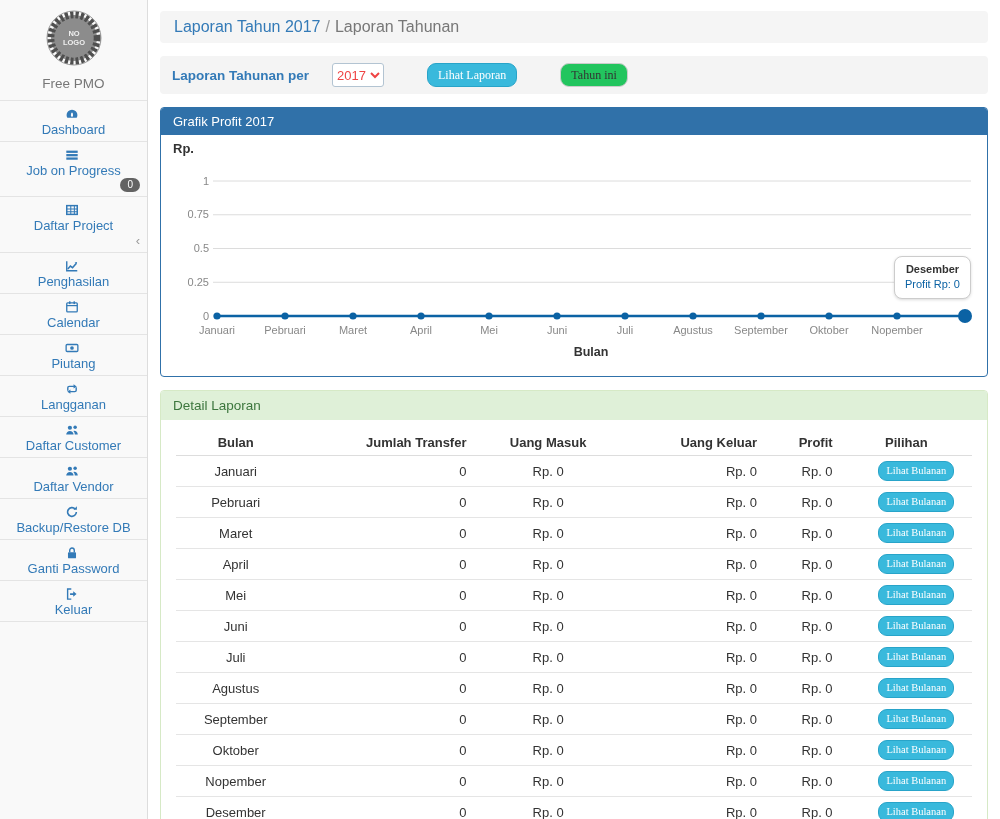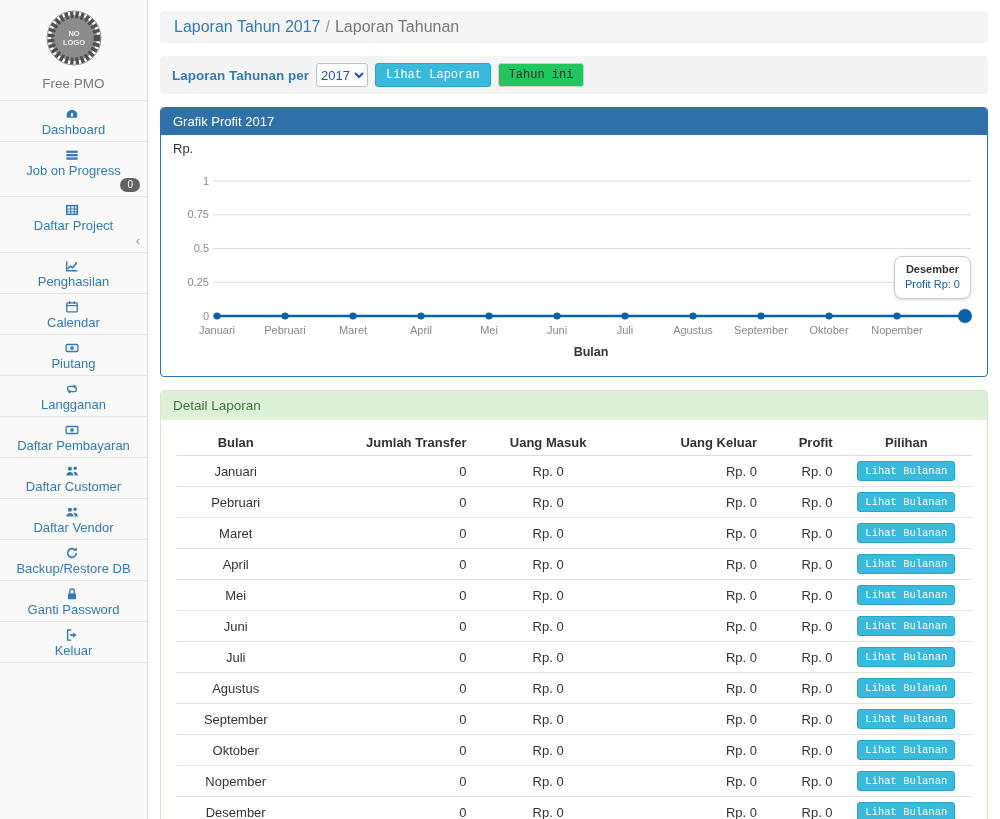--- a/index.html
+++ b/index.html
@@ -45,47 +45,47 @@
     background:#f5f5f5; border-radius:4px;
     padding:7px 14px; margin-bottom:13px; font-size:16px;
   }
   .crumb-link { color:#337ab7; text-decoration:none; cursor:pointer; }
   .crumb-sep { color:#999; margin:0 5px; }
   .crumb-current { color:#777; }
 
   .filter-bar {
     background:#f4f4f4; border-radius:4px;
     padding:7px 12px; margin-bottom:13px;
-    display:flex; align-items:center; gap:7px;
+    display:flex; align-items:center; gap:23px;
   }
   .filter-label { color:#337ab7; font-weight:bold; font-size:13.5px; }
   .year-select {
     height:24px; width:52px; border:1px solid #b3c4d2; border-radius:3px;
-    background:#fff; font-size:13px; font-family:"Liberation Sans",sans-serif; color:#1d4ed8;
-  }
-  .btn { border-radius:3px; font-size:12px; padding:4px 10px; cursor:pointer; line-height:14px; font-family:Liberation Mono, monospace; }
+    background:#fff; font-size:13px; font-family:"Liberation Sans",sans-serif; color:#ef4444;
+  }
+  .btn { border-radius:9px; font-size:12px; padding:4px 10px; cursor:pointer; line-height:14px; font-family:Liberation Serif, serif;margin-left:20px; }
   .btn-info { background:#39b9dc; border:1px solid #28a4c9; color:#fff; }
   .btn-default { background:#22c55e; border:1px solid #ccc; color:#333; }
 
   .panel { background:#fff; border-radius:4px; margin-bottom:13px; }
   .panel-primary { border:1px solid #3071a9;margin-top:7px; }
   .panel-primary > .panel-heading {
     background:#3071a9; color:#fff; padding:6px 12px;
     border-radius:3px 3px 0 0; font-size:13px;
   }
   .panel-success { border:1px solid #d6e9c6; }
   .panel-success > .panel-heading {
     background:#dff0d8; color:#3c763d; padding:7px 12px;
     border-radius:3px 3px 0 0; font-size:13.5px;
   }
   .panel-body { padding:6px 8px; }
 
   
   .chart-wrap { position:relative; }
-  .ylabel { font-weight:normal; font-size:13px; color:#333; height:16px; padding-left:4px; }
+  .ylabel { font-weight:bold; font-size:13px; color:#333; height:16px; padding-left:4px; }
   .chart-tooltip {
     position:absolute; right:16px; top:121px;
     background:#fff; border:1px solid #ccc; border-radius:8px;
     padding:5px 10px 6px; text-align:center;
     box-shadow:0 1px 3px rgba(0,0,0,0.15);
     font-size:11px; line-height:15px;
   }
   .chart-tooltip .t-label { font-weight:bold; color:#333; }
   .chart-tooltip .t-value { color:#0b62a4; }
 
@@ -185,29 +185,20 @@
         <div class="nav-item">
           <span class="icn">
             <svg viewBox="0 0 16 16" width="14" height="14">
               <path d="M3.2 10V6.6c0-.9.7-1.6 1.6-1.6h5.4" fill="none" stroke="#337ab7" stroke-width="1.6"></path>
               <path d="M12.8 6v3.4c0 .9-.7 1.6-1.6 1.6H5.8" fill="none" stroke="#337ab7" stroke-width="1.6"></path>
               <path d="M9.8 2.6L13.4 5 9.8 7.4z" fill="#337ab7"></path>
               <path d="M6.2 8.6L2.6 11l3.6 2.4z" fill="#337ab7"></path>
             </svg>
           </span>
           <span class="lbl">Langganan</span>
-        </div>
-        <div class="nav-item">
-          <span class="icn">
-            <svg viewBox="0 0 16 16" width="14" height="14">
-              <rect x="1.3" y="4" width="13.4" height="8" rx="1.2" fill="none" stroke="#337ab7" stroke-width="1.5"></rect>
-              <circle cx="8" cy="8" r="2.1" fill="#337ab7"></circle>
-            </svg>
-          </span>
-          <span class="lbl">Daftar Pembayaran</span>
         </div>
         <div class="nav-item">
           <span class="icn">
             <svg viewBox="0 0 16 16" width="14" height="14">
               <g fill="#337ab7">
                 <circle cx="5.6" cy="5.4" r="2.4"></circle>
                 <path d="M1.4 13.2c0-2.3 1.9-4.1 4.2-4.1s4.2 1.8 4.2 4.1z"></path>
                 <circle cx="11.6" cy="4.9" r="2"></circle>
                 <path d="M10.4 8.9c2.4 0 4.2 1.7 4.2 4.3h-3.4c0-1.8-.6-3.3-1.7-4.1z"></path>
               </g>

